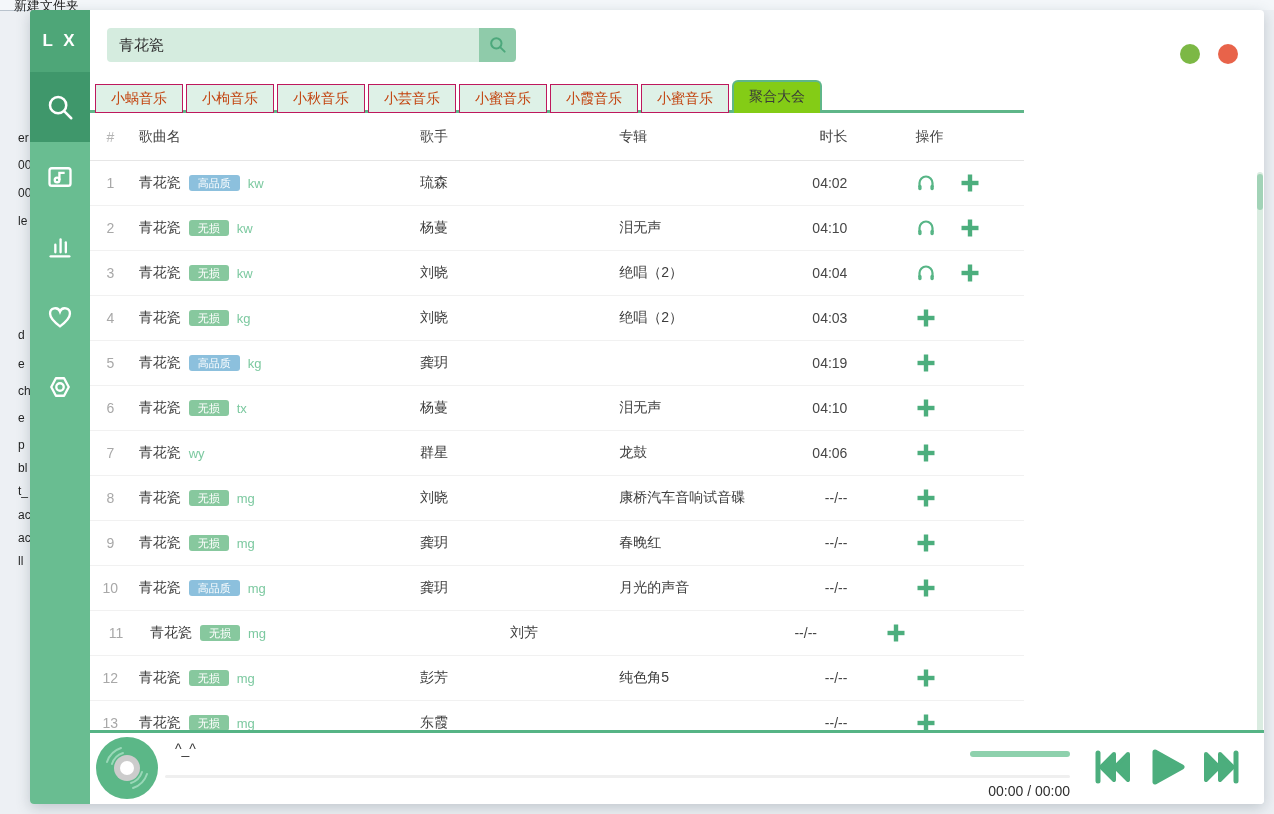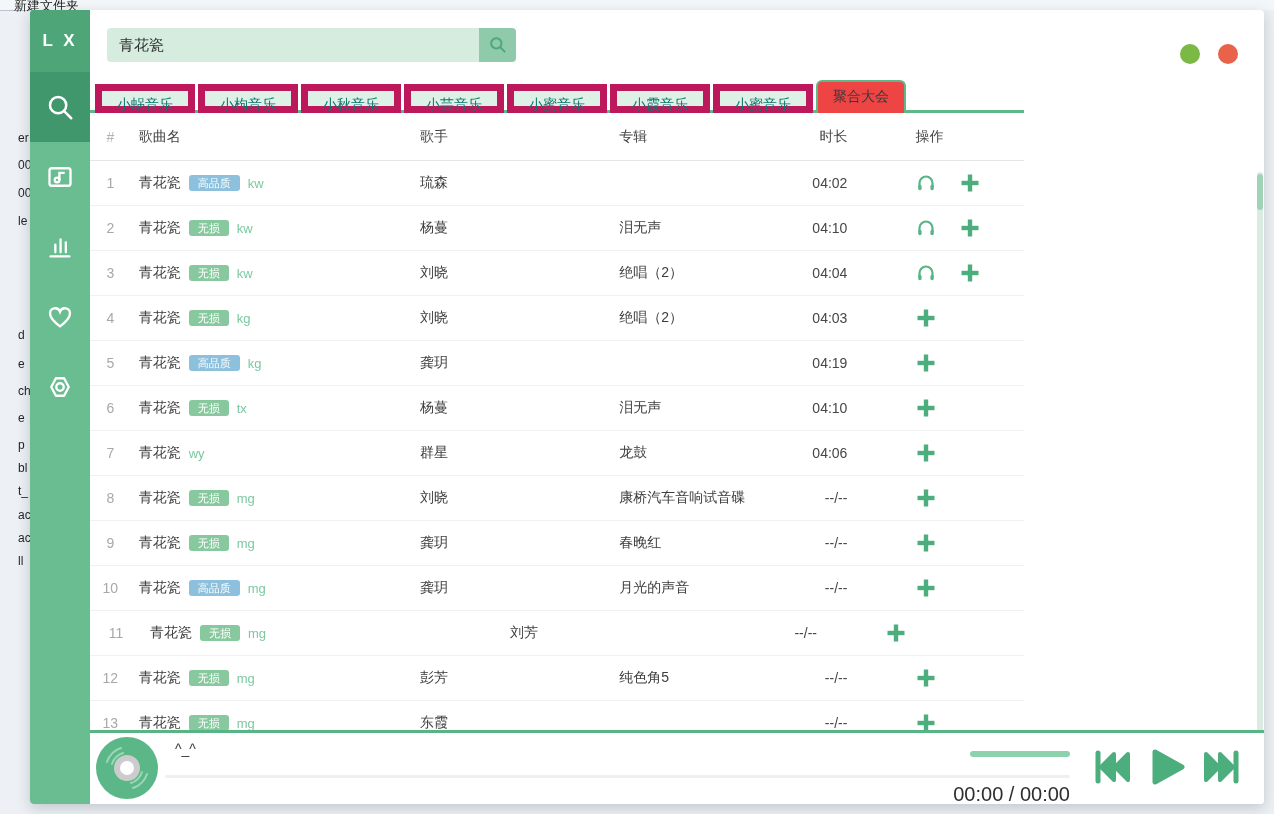--- a/index.html
+++ b/index.html
@@ -40,23 +40,23 @@
     display:flex; align-items:center; justify-content:center; }
   .search-btn svg { stroke:#4da87c; fill:none; stroke-width:2.4; }
   .win-dot { position:absolute; top:34px; width:20px; height:20px; border-radius:50%; cursor:pointer; }
   .dot-min { left:1090px; }
   .dot-close { left:1128px; }
 
   
   .tab-bar { position:relative; height:33px; padding-left:5px; display:flex; align-items:flex-end; }
   .tab-underline { position:absolute; left:0; bottom:0; width:100%; height:3px; background:#5fb689; }
   .tab { position:relative; z-index:1; height:29px; line-height:27px; padding:0 15px;
-    margin-right:3px; background:#def1e7; border:7px solid #be185d; font-size:14px;
-    color:#0f766e; cursor:pointer; white-space:nowrap; }
-  .tab.active { z-index:2; height:33px; line-height:29px; background:#ef4444;
+    margin-right:3px; background:#def1e7; border:1px solid #be185d; font-size:14px;
+    color:#c2410c; cursor:pointer; white-space:nowrap; }
+  .tab.active { z-index:2; height:33px; line-height:29px; background:#84cc16;
     border:2px solid #5fb689; border-bottom:none; border-radius:6px 6px 0 0; color:#3a3a3a; }
 
   
   .thead { display:flex; align-items:center; height:48px; border-bottom:1px solid #e6e6e6;
     font-size:14px; color:#434343; }
   .tbody { height:570px; overflow:hidden; }
   .trow { display:flex; align-items:center; height:45px; border-bottom:1px solid #f1f1f1;
     font-size:14px; color:#3d3d3d; cursor:default; }
   .cell-num { width:52px; text-align:center; color:#a8a8a8; }
   .thead .cell-num { color:#b4b4b4; }
@@ -80,21 +80,21 @@
   
   .player { position:absolute; left:60px; bottom:0; width:1174px; height:74px;
     background:#fff; border-top:3px solid #56b485; border-radius:0 0 4px 0; }
   .disc { position:absolute; left:5px; top:3px; }
   .player-title { position:absolute; left:85px; top:8px; font-size:14px; color:#3a3a3a; }
   .progress { position:absolute; left:75px; top:42px; width:905px; height:3px;
     background:#efefef; border-radius:2px; cursor:pointer; }
   .volume { position:absolute; left:880px; top:18px; width:100px; height:6px;
     background:#8ed1ad; border-radius:3px; cursor:pointer; }
   .time { position:absolute; left:860px; top:50px; width:120px; text-align:right;
-    font-size:20px; color:#2e2e2e; }
+    font-size:14px; color:#2e2e2e; }
   .controls { position:absolute; right:23px; top:14px; display:flex; gap:16px; align-items:center; }
   .ctrl { cursor:pointer; display:inline-flex; }
 </style>
 </head>
 <body>
 
 <div class="desktop-top"></div>
 <div class="bg-line"></div>
 <div class="desktop-label">新建文件夹</div>
 <div id="fragments">

